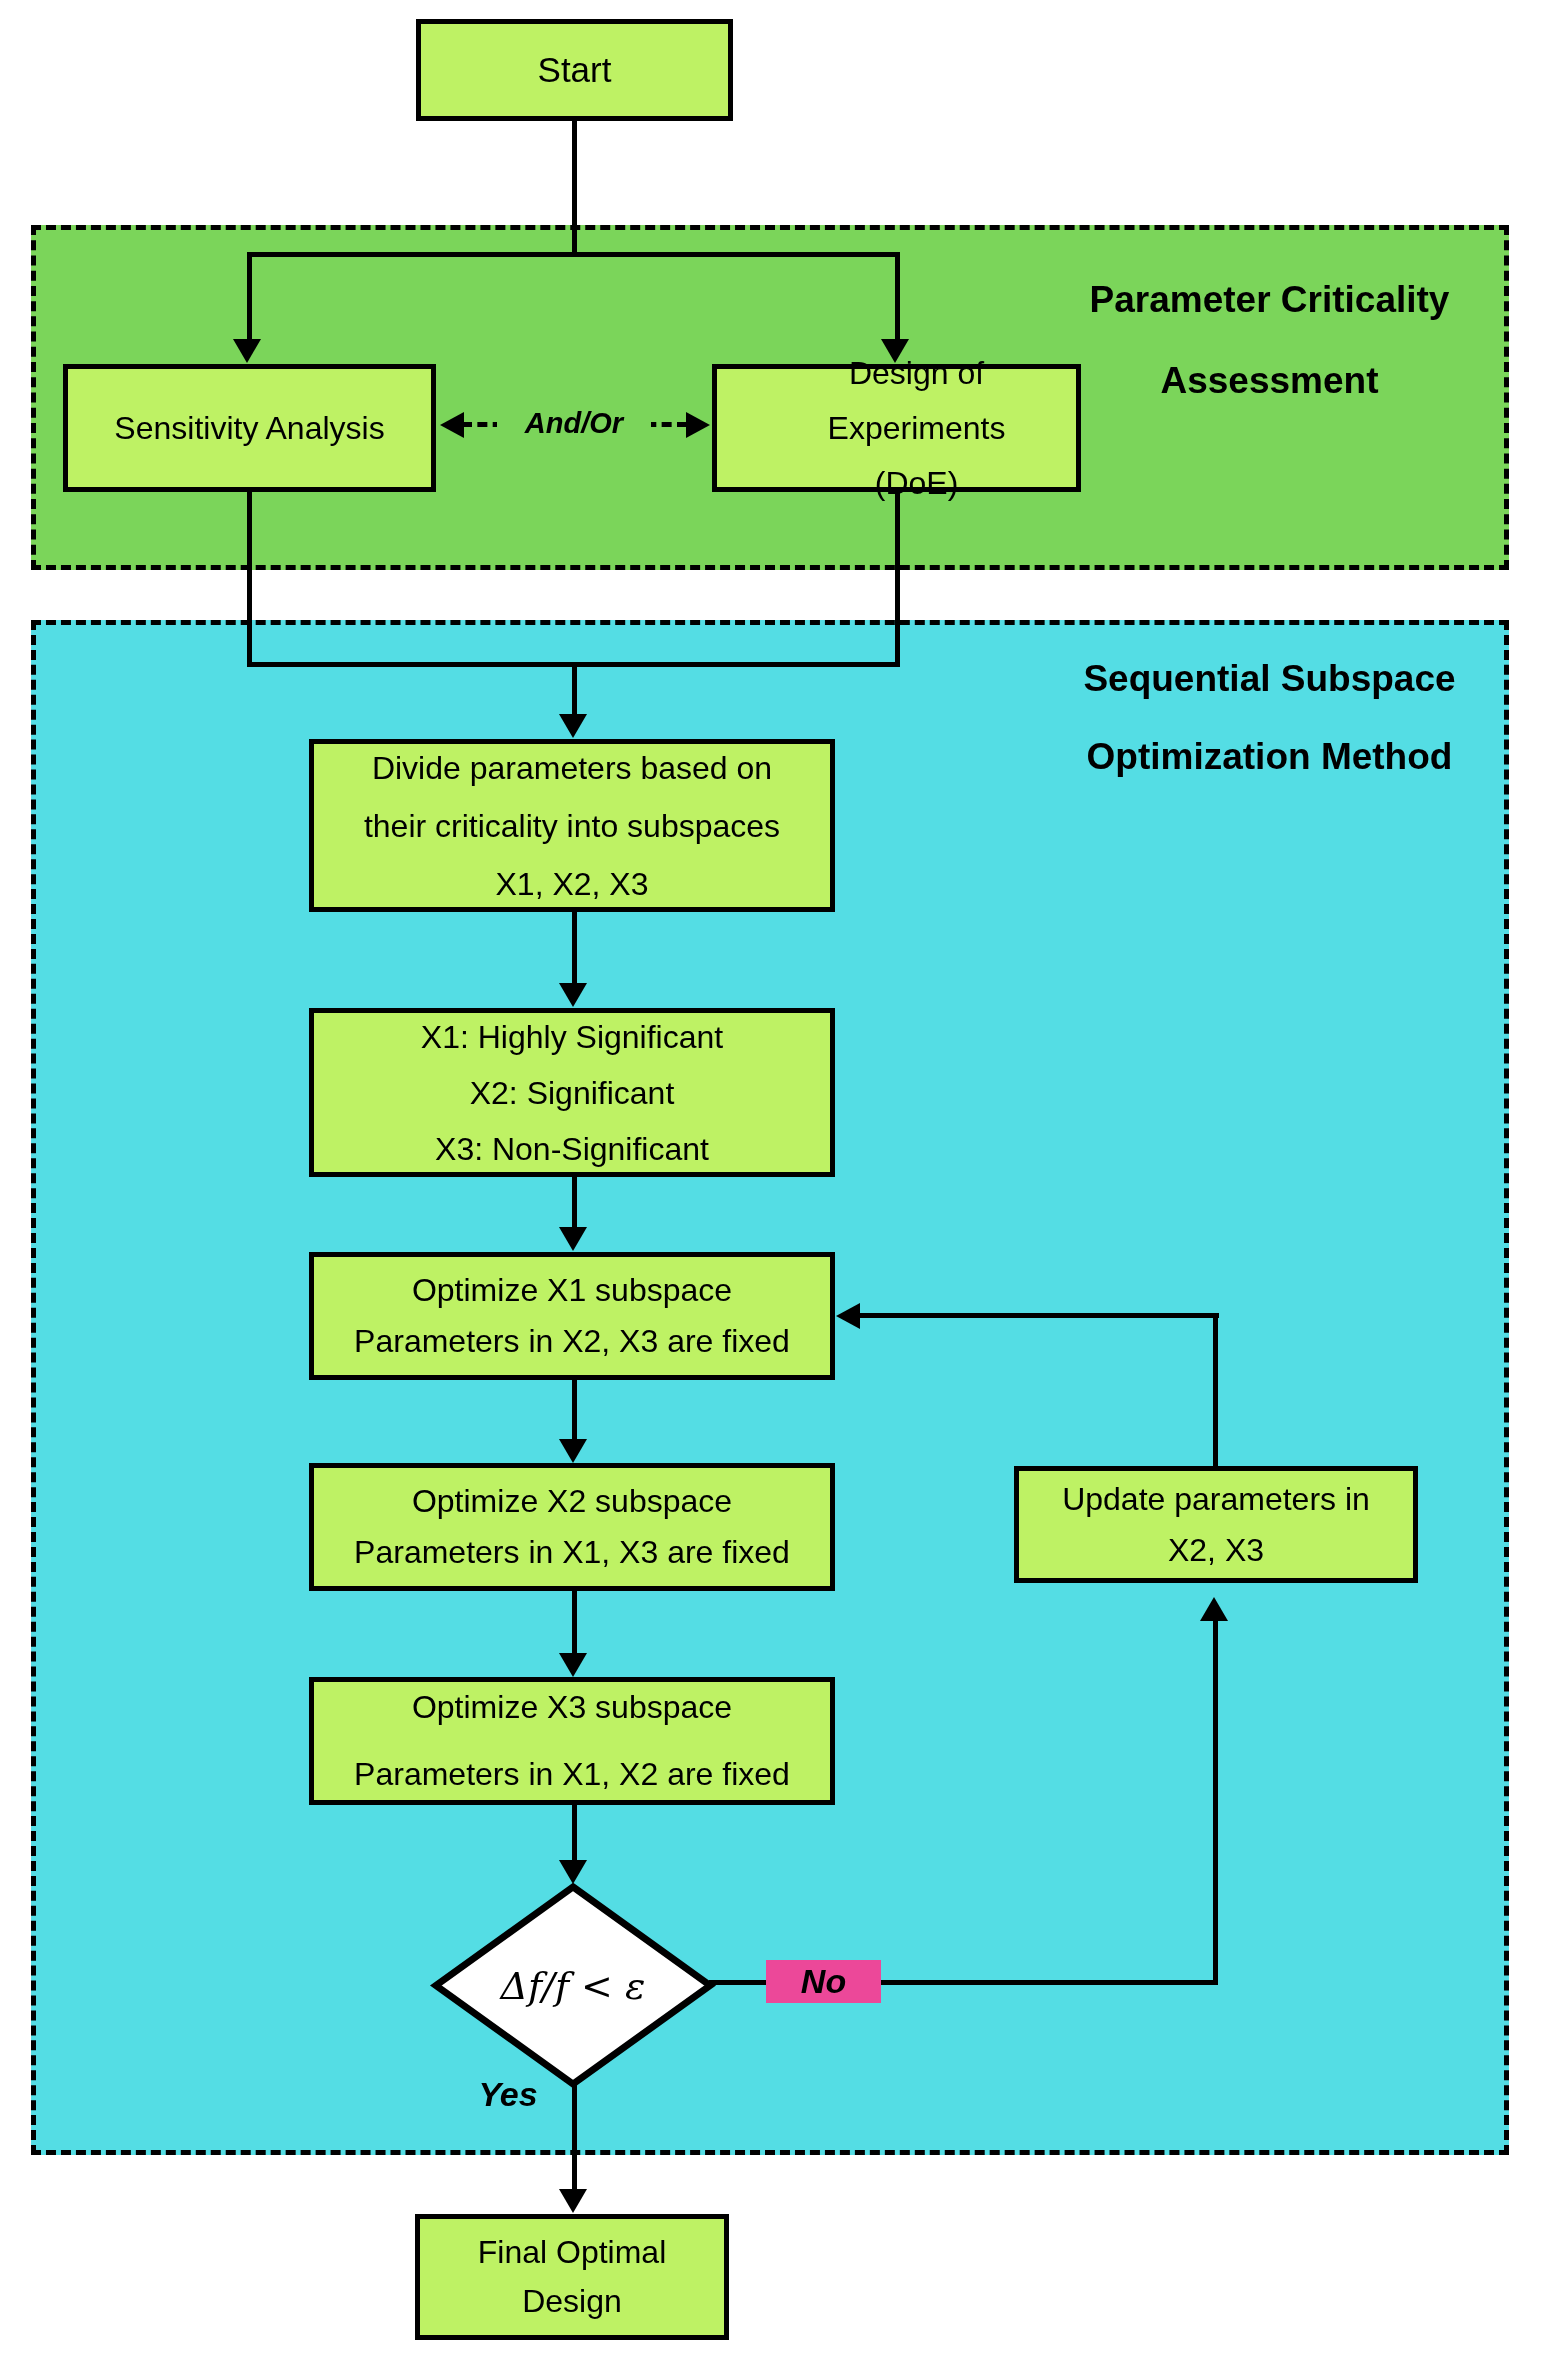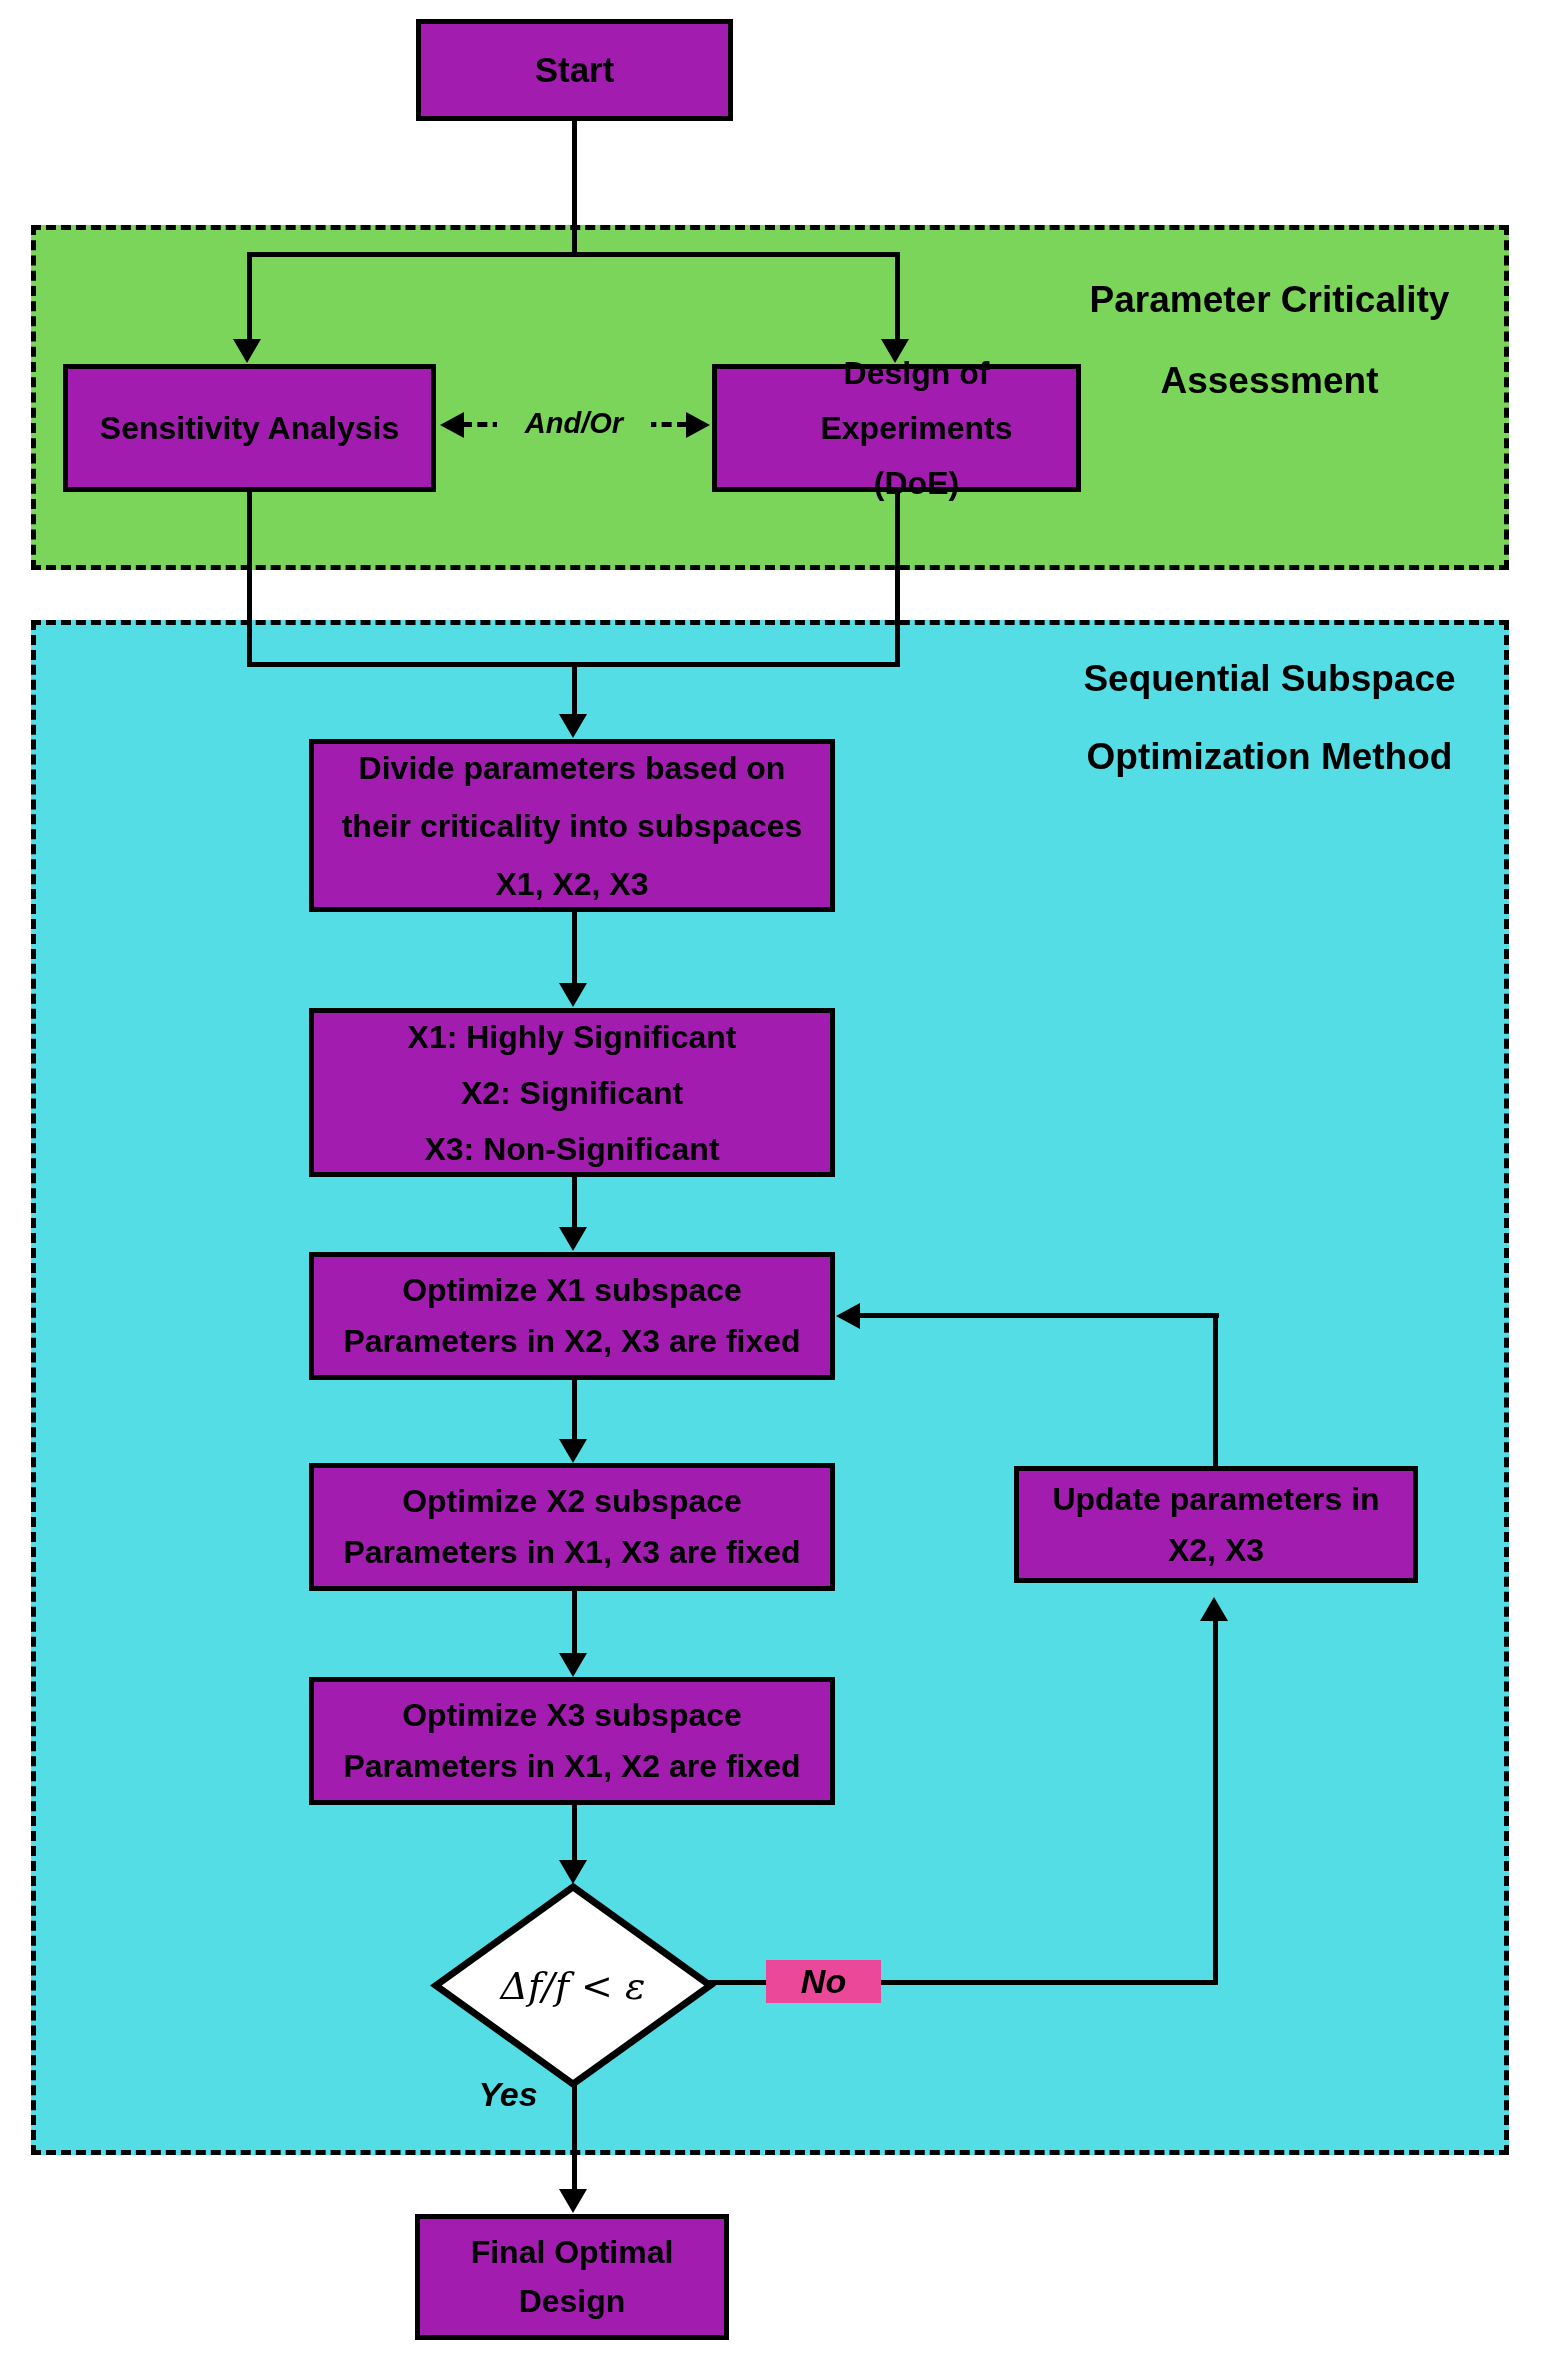--- a/index.html
+++ b/index.html
@@ -1,22 +1,22 @@
 <!DOCTYPE html>
 <html style="font-size:12.3px"><head>
 <meta charset="utf-8">
 <style>
   html,body{margin:0;padding:0;background:#fff;}
   #canvas{position:relative;width:1545px;height:2377px;background:#fff;overflow:hidden;
           font-family:"Liberation Sans",sans-serif;color:#000;}
   .region{position:absolute;border:5.4px dashed #000;box-sizing:border-box;}
   .rtitle{position:absolute;font-weight:bold;font-size:37px;text-align:center;}
-  .node{position:absolute;background:#a21caf;border:5.4px solid #000;box-sizing:border-box;
+  .node{position:absolute;background:#bef264;border:5.4px solid #000;box-sizing:border-box;
         display:flex;flex-direction:column;justify-content:center;align-items:center;
-        font-weight:bold;font-size:32px;text-align:center;}
+        font-weight:normal;font-size:32px;text-align:center;}
   .line{position:absolute;background:#000;}
   .dashline{position:absolute;height:0;border-top:5.4px dashed #000;}
   .ah{position:absolute;width:0;height:0;}
   .ah-down{border-left:14px solid transparent;border-right:14px solid transparent;border-top:24px solid #000;}
   .ah-up{border-left:14px solid transparent;border-right:14px solid transparent;border-bottom:24px solid #000;}
   .ah-left{border-top:13px solid transparent;border-bottom:13px solid transparent;border-right:24px solid #000;}
   .ah-right{border-top:13px solid transparent;border-bottom:13px solid transparent;border-left:24px solid #000;}
   .elabel{position:absolute;font-weight:bold;font-style:italic;text-align:center;}
   #diamond-wrap{position:absolute;left:429px;top:1880px;width:288px;height:211px;}
   #decision-text{position:absolute;left:429px;top:1880px;width:288px;height:211px;
@@ -116,21 +116,21 @@
   <div class="node" style="left:309px;top:1252px;width:526px;height:128px;line-height:51px;">
     <div>Optimize X1 subspace</div>
     <div>Parameters in X2, X3 are fixed</div>
   </div>
 
   <div class="node" style="left:309px;top:1463px;width:526px;height:128px;line-height:51px;">
     <div>Optimize X2 subspace</div>
     <div>Parameters in X1, X3 are fixed</div>
   </div>
 
-  <div class="node" style="left:309px;top:1677px;width:526px;height:128px;line-height:51px;">
+  <div class="node" style="left:309px;top:1677px;width:526px;height:128px;line-height:51px;justify-content:space-between;">
     <div>Optimize X3 subspace</div>
     <div>Parameters in X1, X2 are fixed</div>
   </div>
 
   <div class="node" style="left:1014px;top:1466px;width:404px;height:117px;line-height:51px;">
     <div>Update parameters in</div>
     <div>X2, X3</div>
   </div>
 
   <div class="node" style="left:415px;top:2214px;width:314px;height:126px;line-height:49px;">

